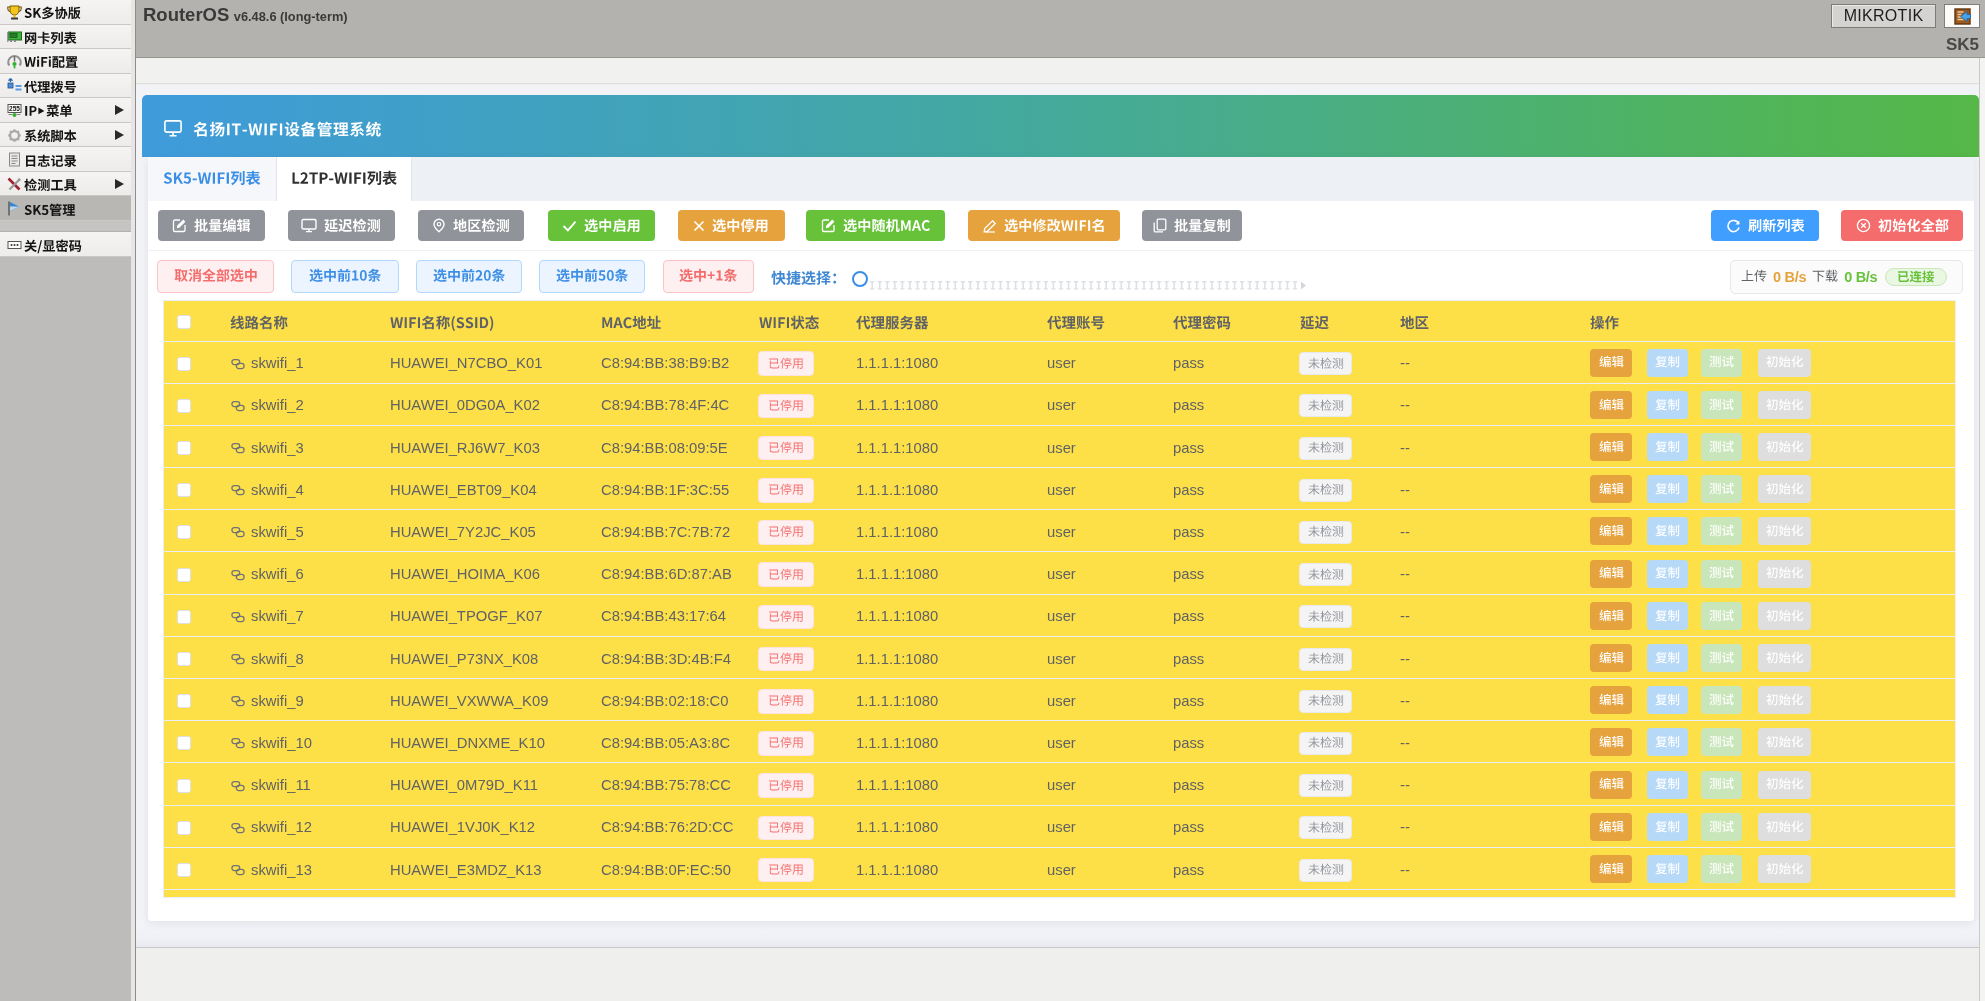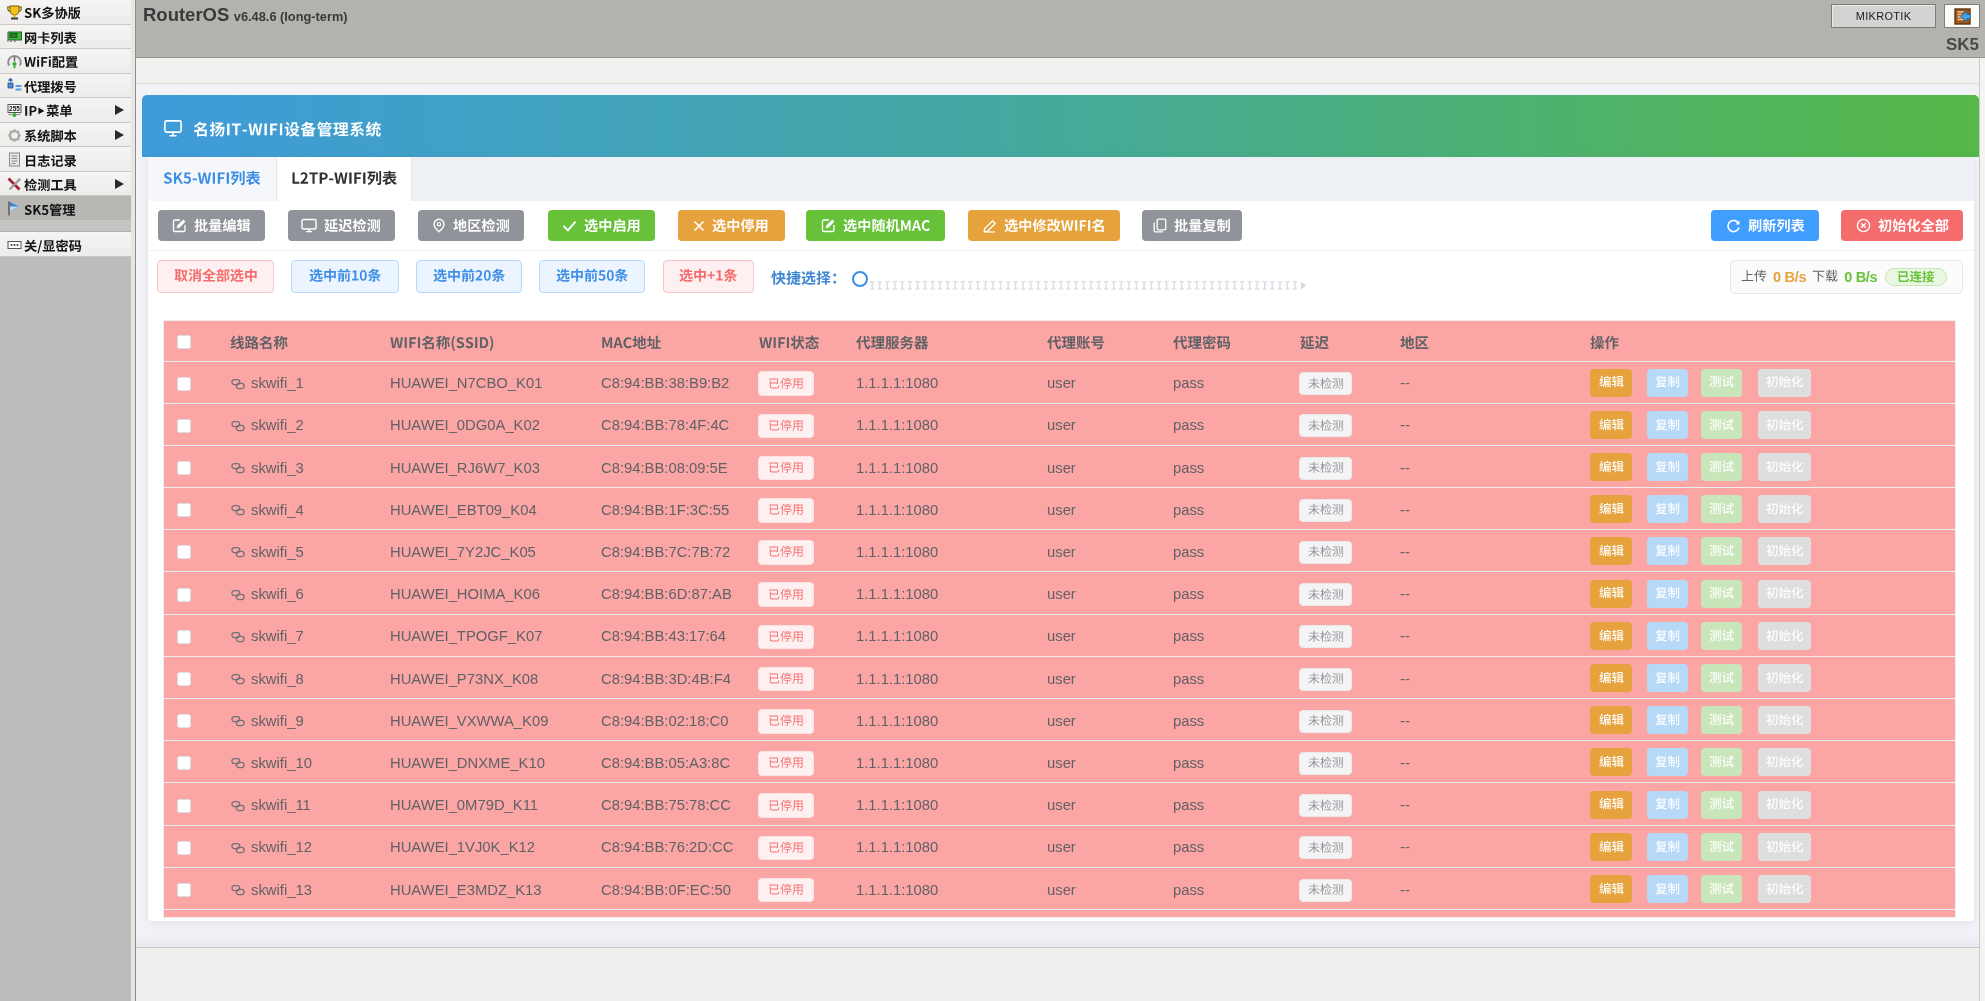--- a/index.html
+++ b/index.html
@@ -168,21 +168,21 @@
       <circle cx="8.5" cy="9" r="1" fill="#333"></circle>
       <circle cx="11.5" cy="9" r="1" fill="#333"></circle>
     </svg>
   </div>
 <div class="abs" style="left:24px;top:238.65px">
     <svg width="57.9" height="15.3" viewBox="0 -11.88 57.9 15.31" style="display:block">
       <path d="M2.7 -10.5C3.1 -9.9 3.6 -9.1 3.9 -8.5H1.7V-7.0H5.8V-5.3V-5.2H0.8V-3.6H5.5C4.9 -2.4 3.6 -1.2 0.4 -0.3C0.8 0.1 1.3 0.8 1.6 1.2C4.6 0.2 6.2 -1.0 6.9 -2.4C8.1 -0.7 9.6 0.5 11.8 1.1C12.0 0.6 12.5 -0.1 12.9 -0.5C10.6 -1.0 9.0 -2.0 8.0 -3.6H12.4V-5.2H7.6V-5.3V-7.0H11.8V-8.5H9.5C10.0 -9.2 10.4 -9.9 10.9 -10.6L9.1 -11.2C8.8 -10.4 8.3 -9.3 7.8 -8.5H4.6L5.4 -9.0C5.2 -9.6 4.6 -10.5 4.0 -11.2Z M13.4 2.4H14.7L18.0 -10.6H16.7Z M22.0 -7.4H27.8V-6.5H22.0ZM22.0 -9.4H27.8V-8.5H22.0ZM20.4 -10.6V-5.2H29.4V-10.6ZM28.9 -4.6C28.6 -3.8 27.9 -2.7 27.4 -2.0L28.6 -1.5C29.1 -2.1 29.7 -3.1 30.3 -4.0ZM19.7 -4.0C20.1 -3.2 20.7 -2.1 20.9 -1.4L22.2 -2.0C21.9 -2.7 21.3 -3.7 20.9 -4.5ZM25.6 -4.8V-0.9H24.1V-4.8H22.6V-0.9H18.7V0.6H31.1V-0.9H27.1V-4.8Z M33.7 -7.4C33.3 -6.6 32.7 -5.7 32.0 -5.2L33.3 -4.4C34.0 -5.0 34.6 -6.0 35.0 -6.8ZM41.0 -6.5C41.8 -5.8 42.7 -4.8 43.1 -4.1L44.3 -5.0C43.9 -5.6 42.9 -6.6 42.1 -7.3ZM40.4 -8.5C39.5 -7.4 38.2 -6.5 36.7 -5.7V-7.5H35.3V-5.3V-5.1C34.2 -4.6 33.1 -4.3 31.9 -4.0C32.2 -3.7 32.6 -3.0 32.8 -2.7C33.8 -3.0 34.9 -3.4 35.9 -3.8C36.2 -3.7 36.7 -3.6 37.5 -3.6C37.8 -3.6 39.6 -3.6 39.9 -3.6C41.2 -3.6 41.6 -4.0 41.8 -5.6C41.4 -5.6 40.9 -5.8 40.6 -6.1C40.5 -5.0 40.4 -4.8 39.8 -4.8H37.9C39.4 -5.6 40.7 -6.7 41.7 -7.9ZM37.0 -11.1C37.1 -10.9 37.2 -10.5 37.3 -10.2H32.4V-7.4H34.0V-8.8H36.5L35.9 -8.1C36.7 -7.8 37.7 -7.2 38.2 -6.8L39.0 -7.8C38.6 -8.1 37.8 -8.5 37.1 -8.8H42.2V-7.4H43.8V-10.2H39.0C38.9 -10.6 38.7 -11.0 38.6 -11.4ZM33.5 -2.7V0.7H41.2V1.1H42.8V-2.9H41.2V-0.8H38.9V-3.3H37.3V-0.8H35.0V-2.7Z M50.2 -2.9V-1.5H55.0V-2.9ZM51.1 -8.6C51.0 -7.2 50.8 -5.3 50.7 -4.2H51.1L55.6 -4.1C55.4 -1.7 55.2 -0.7 54.9 -0.4C54.8 -0.3 54.6 -0.2 54.4 -0.2C54.2 -0.2 53.7 -0.2 53.1 -0.3C53.3 0.1 53.5 0.7 53.5 1.1C54.2 1.1 54.8 1.1 55.1 1.1C55.6 1.0 55.9 0.9 56.2 0.6C56.6 0.1 56.9 -1.4 57.2 -4.9C57.2 -5.1 57.2 -5.5 57.2 -5.5H55.8C56.0 -7.1 56.2 -9.0 56.3 -10.5L55.2 -10.6L54.9 -10.5H50.5V-9.1H54.6C54.6 -8.0 54.4 -6.7 54.3 -5.5H52.3C52.4 -6.5 52.5 -7.6 52.6 -8.5ZM45.3 -10.6V-9.2H46.7C46.4 -7.4 45.8 -5.8 45.0 -4.7C45.2 -4.3 45.5 -3.3 45.5 -2.9C45.7 -3.1 45.9 -3.3 46.1 -3.6V0.6H47.4V-0.4H49.8V-6.5H47.5C47.7 -7.4 48.0 -8.3 48.2 -9.2H50.0V-10.6ZM47.4 -5.1H48.4V-1.8H47.4Z" fill="#141414"></path>
     </svg>
   </div>
 <div class="abs" style="left:143px;top:4px;color:#3a3a3a;font-weight:bold;white-space:nowrap"><span style="font-size:18.5px">RouterOS</span> <span style="font-size:12.8px">v6.48.6 (long-term)</span></div>
-<div class="abs flexc" style="left:1831px;top:4px;width:105px;height:24px;background:#d4d3d1;border:1px solid #7c7b79;box-shadow:inset 1px 1px 0 #eceBea;font-size:11px;color:#1c1c1c;letter-spacing:0.3px">MIKROTIK</div>
+<div class="abs flexc" style="left:1831px;top:4px;width:105px;height:24px;background:#d4d3d1;border:1px solid #7c7b79;box-shadow:inset 1px 1px 0 #eceBea;font-size:16px;color:#1c1c1c;letter-spacing:0.3px">MIKROTIK</div>
 <div class="abs flexc" style="left:1944px;top:4px;width:36px;height:24px;background:#fbfbfa;border:1px solid #807f7d">
     <svg width="17" height="17" viewBox="0 0 17 17">
       <rect x="1" y="1" width="15" height="15" fill="#9c5a20" stroke="#63340a" stroke-width="1.4"></rect>
       <path d="M3.5 4h6M3.5 6.5h4M3.5 9h5M3.5 11.5h6" stroke="#e8c9a0" stroke-width="1.3"></path>
       <path d="M6.5 8.5l6.5-5v3h3.5v4h-3.5v3z" fill="#46a3e8" stroke="#1866aa" stroke-width=".8"></path>
     </svg>
   </div>
 <div class="abs" style="right:6px;top:35px;font-size:17px;font-weight:bold;color:#4a4845">SK5</div>
 <div class="abs" style="left:142px;top:95px;width:1837px;height:62px;border-radius:5px 5px 0 0;background:linear-gradient(90deg,#3f9bdb 0%,#43a8a2 45%,#55b847 100%)"></div>
 <div class="abs" style="left:163.5px;top:120px"><svg width="18" height="17" viewBox="0 0 18 17">
@@ -340,21 +340,21 @@
     <svg width="26.0" height="15.1" viewBox="0 -11.70 26.0 15.08" style="display:block">
       <path d="M0.7 -10.0V-9.0H5.7V1.0H6.8V-5.9C8.3 -5.1 10.0 -4.0 10.9 -3.2L11.6 -4.1C10.6 -4.9 8.5 -6.1 6.9 -6.9L6.8 -6.6V-9.0H12.3V-10.0Z M22.6 -10.2C23.2 -9.7 23.9 -9.0 24.2 -8.5L24.9 -9.0C24.6 -9.5 23.9 -10.2 23.3 -10.6ZM23.9 -6.5C23.6 -5.3 23.1 -4.1 22.5 -3.0C22.2 -4.1 22.1 -5.6 22.0 -7.2H25.4V-8.0H21.9C21.9 -8.9 21.9 -9.9 21.9 -10.9H20.9C20.9 -9.9 20.9 -8.9 21.0 -8.0H17.8V-9.1H20.1V-9.9H17.8V-10.9H16.8V-9.9H14.4V-9.1H16.8V-8.0H13.7V-7.2H21.0C21.2 -5.1 21.4 -3.3 21.8 -1.9C21.2 -1.0 20.4 -0.2 19.6 0.4C19.8 0.6 20.1 0.9 20.3 1.1C21.0 0.5 21.6 -0.1 22.2 -0.8C22.6 0.3 23.3 0.9 24.1 0.9C25.0 0.9 25.4 0.3 25.5 -1.6C25.3 -1.7 24.9 -1.9 24.8 -2.1C24.7 -0.6 24.5 -0.0 24.2 -0.0C23.7 -0.0 23.2 -0.7 22.8 -1.8C23.7 -3.1 24.3 -4.6 24.8 -6.3ZM13.8 -1.2 13.9 -0.3 17.3 -0.6V1.0H18.2V-0.7L20.6 -1.0V-1.8L18.2 -1.6V-2.8H20.3V-3.6H18.2V-4.7H17.3V-3.6H15.5C15.8 -4.1 16.1 -4.5 16.4 -5.1H20.6V-5.9H16.7C16.9 -6.2 17.0 -6.6 17.2 -6.9L16.2 -7.2C16.1 -6.7 15.9 -6.3 15.7 -5.9H13.9V-5.1H15.4C15.2 -4.6 15.0 -4.3 14.9 -4.1C14.7 -3.8 14.5 -3.5 14.3 -3.5C14.4 -3.2 14.5 -2.8 14.6 -2.6C14.7 -2.7 15.1 -2.8 15.6 -2.8H17.3V-1.5Z" fill="#5f6266"></path>
     </svg>
     <span style="font-size:14.5px;font-weight:bold;color:#67c23a;letter-spacing:-0.3px">0 B/s</span>
     <span style="display:flex;align-items:center;justify-content:center;height:18px;padding:0 11px;background:#eaf7e3;border:1px solid #c9e7b8;border-radius:9.5px;margin-left:2px">
       <svg width="37.5" height="14.5" viewBox="0 -11.25 37.5 14.50" style="display:block">
         <path d="M1.1 -9.9V-8.4H8.9V-5.8H3.2V-7.5H1.6V-1.6C1.6 0.3 2.4 0.8 4.8 0.8C5.4 0.8 8.4 0.8 9.0 0.8C11.2 0.8 11.8 0.1 12.1 -2.3C11.7 -2.4 11.0 -2.6 10.6 -2.9C10.4 -1.1 10.2 -0.7 8.9 -0.7C8.2 -0.7 5.4 -0.7 4.8 -0.7C3.4 -0.7 3.2 -0.8 3.2 -1.6V-4.3H8.9V-3.7H10.5V-9.9Z M13.4 -9.8C14.0 -9.1 14.7 -8.1 15.0 -7.5L16.3 -8.3C15.9 -8.9 15.1 -9.9 14.5 -10.5ZM15.8 -6.5H13.0V-5.1H14.4V-1.7C13.9 -1.4 13.2 -0.9 12.7 -0.3L13.7 1.2C14.2 0.5 14.7 -0.4 15.1 -0.4C15.3 -0.4 15.8 0.0 16.4 0.3C17.3 0.9 18.4 1.0 20.0 1.0C21.4 1.0 23.4 0.9 24.4 0.9C24.4 0.4 24.6 -0.4 24.8 -0.8C23.5 -0.6 21.4 -0.5 20.1 -0.5C18.6 -0.5 17.4 -0.6 16.6 -1.1C16.3 -1.2 16.1 -1.4 15.8 -1.5ZM17.2 -4.9C17.3 -5.0 17.9 -5.1 18.4 -5.1H20.1V-3.9H16.4V-2.5H20.1V-0.8H21.7V-2.5H24.3V-3.9H21.7V-5.1H23.8V-6.4H21.7V-7.7H20.1V-6.4H18.7C18.9 -7.0 19.2 -7.5 19.5 -8.1H24.2V-9.4H20.0L20.3 -10.2L18.8 -10.6C18.7 -10.2 18.5 -9.8 18.4 -9.4H16.6V-8.1H17.9C17.7 -7.6 17.5 -7.2 17.4 -7.1C17.1 -6.6 16.9 -6.3 16.7 -6.3C16.9 -5.9 17.1 -5.2 17.2 -4.9Z M26.7 -10.6V-8.2H25.5V-6.9H26.7V-4.6C26.2 -4.5 25.7 -4.4 25.3 -4.3L25.6 -2.8L26.7 -3.2V-0.6C26.7 -0.4 26.7 -0.3 26.5 -0.3C26.4 -0.3 26.0 -0.3 25.5 -0.4C25.7 0.1 25.9 0.7 25.9 1.0C26.7 1.1 27.2 1.0 27.6 0.8C28.0 0.5 28.1 0.2 28.1 -0.5V-3.6L29.2 -3.9L29.0 -5.2L28.1 -5.0V-6.9H29.1V-8.2H28.1V-10.6ZM31.9 -8.2H34.3C34.1 -7.7 33.8 -7.1 33.5 -6.6H31.8L32.5 -6.9C32.4 -7.3 32.1 -7.8 31.9 -8.2ZM32.0 -10.3C32.2 -10.1 32.3 -9.8 32.4 -9.5H29.8V-8.2H31.5L30.6 -7.9C30.9 -7.5 31.1 -7.0 31.2 -6.6H29.4V-5.4H32.0C31.9 -5.0 31.7 -4.6 31.5 -4.2H29.2V-3.0H30.8C30.5 -2.5 30.1 -2.0 29.8 -1.6C30.6 -1.4 31.3 -1.1 32.1 -0.8C31.3 -0.4 30.3 -0.2 29.0 -0.2C29.2 0.2 29.5 0.7 29.6 1.1C31.4 0.9 32.7 0.5 33.7 -0.1C34.6 0.3 35.4 0.8 35.9 1.2L36.8 0.0C36.3 -0.3 35.6 -0.7 34.8 -1.1C35.2 -1.6 35.5 -2.2 35.8 -3.0H37.1V-4.2H33.0C33.2 -4.5 33.3 -4.9 33.5 -5.2L32.5 -5.4H37.0V-6.6H35.0C35.2 -7.0 35.5 -7.5 35.7 -7.9L34.6 -8.2H36.7V-9.5H34.0C33.8 -9.8 33.6 -10.2 33.4 -10.5ZM34.2 -3.0C34.0 -2.4 33.8 -2.0 33.4 -1.6C32.9 -1.8 32.4 -2.0 31.9 -2.2L32.3 -3.0Z" fill="#67c23a"></path>
       </svg>
     </span>
   </div>
-<div class="abs" style="left:163px;top:320px;width:1793px;height:598px;border:1px solid #ebeef5;background:#fca5a5;overflow:hidden">
+<div class="abs" style="left:163px;top:300px;width:1793px;height:598px;border:1px solid #ebeef5;background:#fde047;overflow:hidden">
 <div class="abs" style="left:0;top:0;width:1791px;height:40.5px;border-bottom:1px solid #ebeef5"></div>
 <div class="cb" style="left:13.0px;top:14.0px"></div>
 <div class="abs" style="left:66.0px;top:14.3px">
       <svg width="58.0" height="16.8" viewBox="0 -13.05 58.0 16.82" style="display:block">
         <path d="M0.7 -1.0 1.0 0.6C2.5 0.1 4.2 -0.5 5.9 -1.1L5.6 -2.5C3.8 -1.9 1.9 -1.3 0.7 -1.0ZM10.3 -11.3C10.8 -10.9 11.6 -10.3 12.0 -9.9L13.1 -10.9C12.7 -11.3 11.8 -11.8 11.3 -12.2ZM1.1 -6.0C1.3 -6.1 1.7 -6.2 2.9 -6.4C2.5 -5.7 2.0 -5.1 1.8 -4.9C1.3 -4.4 1.0 -4.1 0.6 -4.0C0.8 -3.6 1.1 -2.8 1.2 -2.5C1.6 -2.7 2.1 -2.8 5.7 -3.5C5.7 -3.9 5.7 -4.5 5.7 -5.0L3.4 -4.6C4.4 -5.8 5.4 -7.1 6.2 -8.5L4.8 -9.4C4.5 -8.9 4.2 -8.3 3.9 -7.8L2.7 -7.8C3.5 -8.9 4.3 -10.2 4.9 -11.5L3.2 -12.3C2.7 -10.6 1.7 -8.9 1.4 -8.4C1.1 -8.0 0.8 -7.7 0.5 -7.6C0.7 -7.1 1.0 -6.3 1.1 -6.0ZM12.5 -5.1C12.1 -4.4 11.5 -3.8 10.9 -3.2C10.7 -3.8 10.6 -4.4 10.5 -5.1L13.8 -5.7L13.6 -7.2L10.3 -6.6L10.2 -8.0L13.5 -8.5L13.2 -10.0L10.1 -9.6C10.0 -10.5 10.0 -11.4 10.0 -12.4H8.3C8.3 -11.4 8.3 -10.3 8.4 -9.3L6.3 -9.0L6.5 -7.4L8.5 -7.7L8.6 -6.3L5.9 -5.8L6.2 -4.3L8.8 -4.8C9.0 -3.8 9.2 -2.9 9.4 -2.1C8.2 -1.3 6.9 -0.8 5.4 -0.3C5.8 0.1 6.3 0.7 6.5 1.1C7.7 0.7 8.9 0.1 10.0 -0.6C10.6 0.6 11.3 1.3 12.2 1.3C13.4 1.3 13.8 0.8 14.1 -1.0C13.7 -1.2 13.2 -1.5 12.9 -1.9C12.8 -0.8 12.7 -0.4 12.4 -0.4C12.1 -0.4 11.7 -0.8 11.4 -1.6C12.4 -2.4 13.3 -3.3 14.0 -4.4Z M17.1 -10.3H19.1V-8.4H17.1ZM14.9 -0.9 15.2 0.8C16.8 0.4 19.0 -0.2 21.1 -0.7L20.9 -2.2L19.2 -1.8V-3.7H20.8V-4.2C21.0 -3.9 21.2 -3.6 21.3 -3.3L21.7 -3.5V1.3H23.3V0.8H26.0V1.2H27.7V-3.6L27.7 -3.5C27.9 -4.0 28.4 -4.7 28.8 -5.0C27.6 -5.4 26.6 -5.9 25.8 -6.6C26.7 -7.7 27.4 -9.0 27.8 -10.5L26.7 -11.0L26.4 -10.9H24.4C24.5 -11.3 24.6 -11.6 24.7 -11.9L23.1 -12.3C22.6 -10.7 21.7 -9.2 20.6 -8.2V-11.8H15.6V-7.0H17.7V-1.5L16.9 -1.3V-5.9H15.5V-1.0ZM23.3 -0.7V-2.7H26.0V-0.7ZM25.7 -9.5C25.4 -8.9 25.0 -8.3 24.6 -7.8C24.2 -8.3 23.8 -8.8 23.5 -9.3L23.7 -9.5ZM22.9 -4.1C23.5 -4.5 24.1 -4.9 24.7 -5.4C25.2 -4.9 25.8 -4.5 26.5 -4.1ZM23.6 -6.6C22.8 -5.9 21.8 -5.2 20.8 -4.8V-5.3H19.2V-7.0H20.6V-7.9C21.0 -7.6 21.6 -7.1 21.8 -6.9C22.1 -7.2 22.4 -7.5 22.7 -7.9C22.9 -7.5 23.2 -7.0 23.6 -6.6Z M32.4 -7.3C33.0 -6.9 33.6 -6.3 34.2 -5.8C32.7 -5.1 31.1 -4.5 29.4 -4.2C29.7 -3.8 30.1 -3.1 30.3 -2.6C31.0 -2.8 31.7 -3.0 32.5 -3.2V1.3H34.2V0.7H39.7V1.3H41.5V-5.2H36.7C38.7 -6.5 40.4 -8.2 41.4 -10.3L40.2 -11.0L39.9 -10.9H35.7C36.0 -11.3 36.2 -11.6 36.5 -12.0L34.5 -12.4C33.7 -11.0 32.1 -9.6 29.7 -8.5C30.1 -8.2 30.6 -7.6 30.9 -7.1C32.2 -7.8 33.2 -8.5 34.1 -9.3H38.8C38.0 -8.3 37.0 -7.4 35.8 -6.7C35.2 -7.2 34.4 -7.8 33.8 -8.3ZM39.7 -0.9H34.2V-3.7H39.7Z M50.5 -6.5C50.2 -4.8 49.7 -3.0 48.9 -1.9C49.3 -1.7 50.0 -1.3 50.3 -1.0C51.1 -2.3 51.7 -4.2 52.1 -6.2ZM54.7 -6.2C55.3 -4.6 55.8 -2.5 56.0 -1.1L57.6 -1.6C57.4 -3.0 56.8 -5.0 56.2 -6.7ZM51.0 -12.3C50.7 -10.6 50.1 -9.0 49.3 -7.8V-8.2H47.7V-10.3C48.4 -10.4 49.0 -10.6 49.6 -10.8L48.7 -12.2C47.5 -11.7 45.7 -11.3 44.1 -11.0C44.3 -10.7 44.5 -10.1 44.6 -9.7C45.1 -9.8 45.6 -9.9 46.1 -9.9V-8.2H44.1V-6.6H45.9C45.4 -5.2 44.6 -3.6 43.8 -2.7C44.0 -2.3 44.4 -1.6 44.6 -1.1C45.1 -1.9 45.6 -2.9 46.1 -4.0V1.3H47.7V-4.6C48.0 -4.0 48.4 -3.4 48.6 -3.0L49.5 -4.4C49.3 -4.7 48.1 -5.9 47.7 -6.3V-6.6H49.3V-7.3C49.7 -7.1 50.2 -6.7 50.5 -6.5C50.9 -7.2 51.4 -8.0 51.8 -8.9H52.6V-0.6C52.6 -0.4 52.5 -0.3 52.4 -0.3C52.2 -0.3 51.5 -0.3 50.9 -0.4C51.2 0.1 51.4 0.8 51.5 1.2C52.5 1.2 53.2 1.2 53.7 0.9C54.2 0.7 54.3 0.2 54.3 -0.6V-8.9H55.5C55.3 -8.5 55.1 -8.0 54.9 -7.6L56.4 -7.2C56.8 -8.1 57.3 -9.3 57.6 -10.3L56.5 -10.6L56.3 -10.5H52.3C52.4 -11.0 52.6 -11.5 52.7 -11.9Z" fill="#606266"></path>
       </svg>
     </div>
 <div class="abs" style="left:437.0px;top:14.3px">
       <svg width="60.2" height="16.8" viewBox="0 -13.05 60.2 16.82" style="display:block">
         <path d="M1.3 0.0H3.2V-4.5C3.2 -5.5 3.1 -7.0 3.0 -8.0H3.0L3.9 -5.5L5.6 -1.0H6.8L8.4 -5.5L9.3 -8.0H9.4C9.3 -7.0 9.1 -5.5 9.1 -4.5V0.0H11.1V-10.7H8.7L6.9 -5.7C6.7 -5.0 6.5 -4.3 6.2 -3.7H6.2C6.0 -4.3 5.8 -5.0 5.5 -5.7L3.7 -10.7H1.3Z M12.3 0.0H14.5L15.2 -2.8H18.7L19.5 0.0H21.7L18.3 -10.7H15.7ZM15.7 -4.4 16.0 -5.6C16.3 -6.7 16.6 -7.9 16.9 -9.1H17.0C17.3 -8.0 17.6 -6.7 17.9 -5.6L18.3 -4.4Z M27.3 0.2C28.8 0.2 29.9 -0.3 30.8 -1.4L29.6 -2.7C29.1 -2.1 28.4 -1.7 27.4 -1.7C25.7 -1.7 24.7 -3.1 24.7 -5.4C24.7 -7.7 25.9 -9.1 27.5 -9.1C28.3 -9.1 28.9 -8.7 29.5 -8.2L30.6 -9.6C29.9 -10.3 28.8 -10.9 27.4 -10.9C24.7 -10.9 22.4 -8.9 22.4 -5.3C22.4 -1.7 24.7 0.2 27.3 0.2Z M37.3 -10.9V-7.1L35.8 -6.5L36.5 -4.9L37.3 -5.3V-1.5C37.3 0.5 37.8 1.0 39.8 1.0C40.3 1.0 42.4 1.0 42.9 1.0C44.6 1.0 45.1 0.3 45.4 -1.7C44.9 -1.8 44.2 -2.1 43.8 -2.3C43.7 -0.9 43.6 -0.5 42.8 -0.5C42.3 -0.5 40.4 -0.5 39.9 -0.5C39.1 -0.5 38.9 -0.7 38.9 -1.5V-6.0L40.1 -6.5V-2.1H41.8V-7.2L43.0 -7.8C43.0 -5.7 43.0 -4.6 43.0 -4.4C42.9 -4.2 42.8 -4.1 42.6 -4.1C42.5 -4.1 42.2 -4.1 41.9 -4.1C42.1 -3.8 42.3 -3.1 42.3 -2.7C42.8 -2.7 43.4 -2.7 43.8 -2.9C44.3 -3.1 44.5 -3.4 44.6 -4.1C44.6 -4.7 44.7 -6.4 44.7 -9.2L44.7 -9.5L43.5 -9.9L43.2 -9.7L42.9 -9.5L41.8 -9.0V-12.3H40.1V-8.3L38.9 -7.8V-10.9ZM31.5 -2.5 32.2 -0.8C33.5 -1.4 35.2 -2.1 36.7 -2.9L36.3 -4.5L35.0 -3.9V-7.3H36.5V-9.0H35.0V-12.1H33.4V-9.0H31.7V-7.3H33.4V-3.2C32.7 -2.9 32.0 -2.7 31.5 -2.5Z M51.7 -9.1V-0.9H50.2V0.8H59.8V-0.9H56.7V-5.8H59.5V-7.5H56.7V-12.2H54.9V-0.9H53.4V-9.1ZM46.0 -2.7 46.7 -1.0C48.0 -1.6 49.8 -2.3 51.4 -3.0L51.0 -4.5L49.6 -4.0V-7.3H51.2V-9.0H49.6V-12.1H48.0V-9.0H46.2V-7.3H48.0V-3.4C47.2 -3.1 46.6 -2.9 46.0 -2.7Z" fill="#606266"></path>

